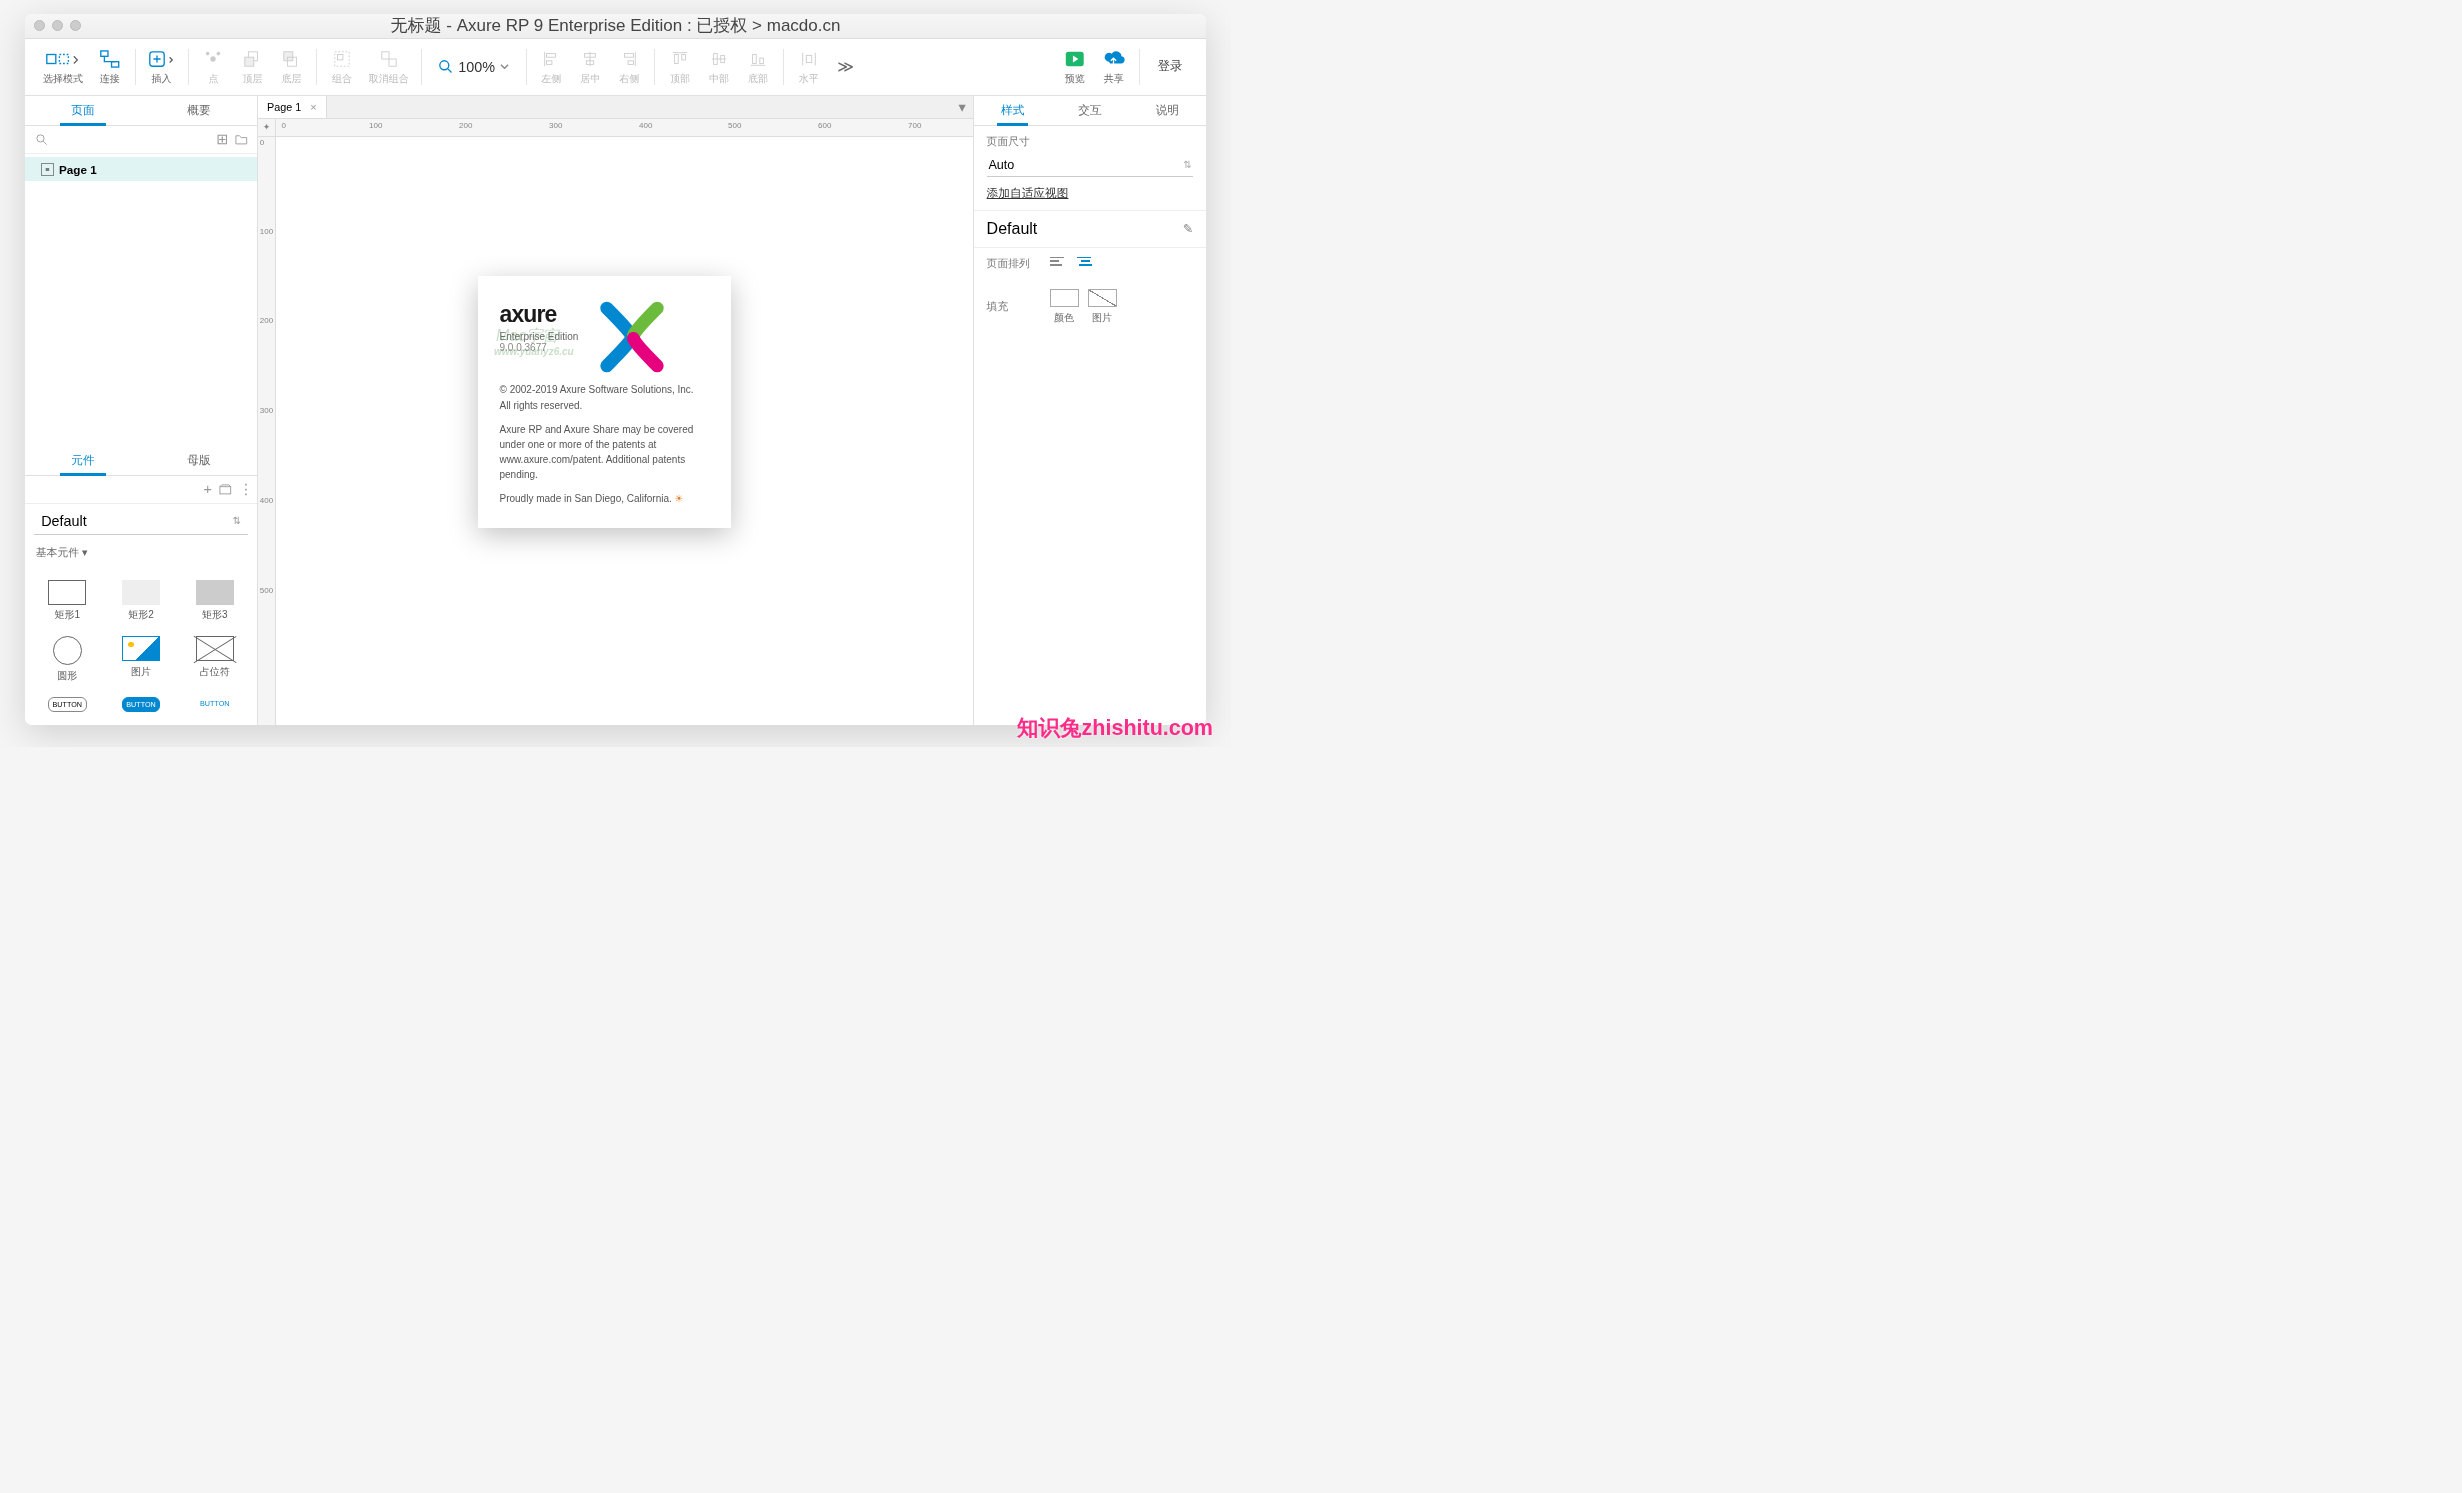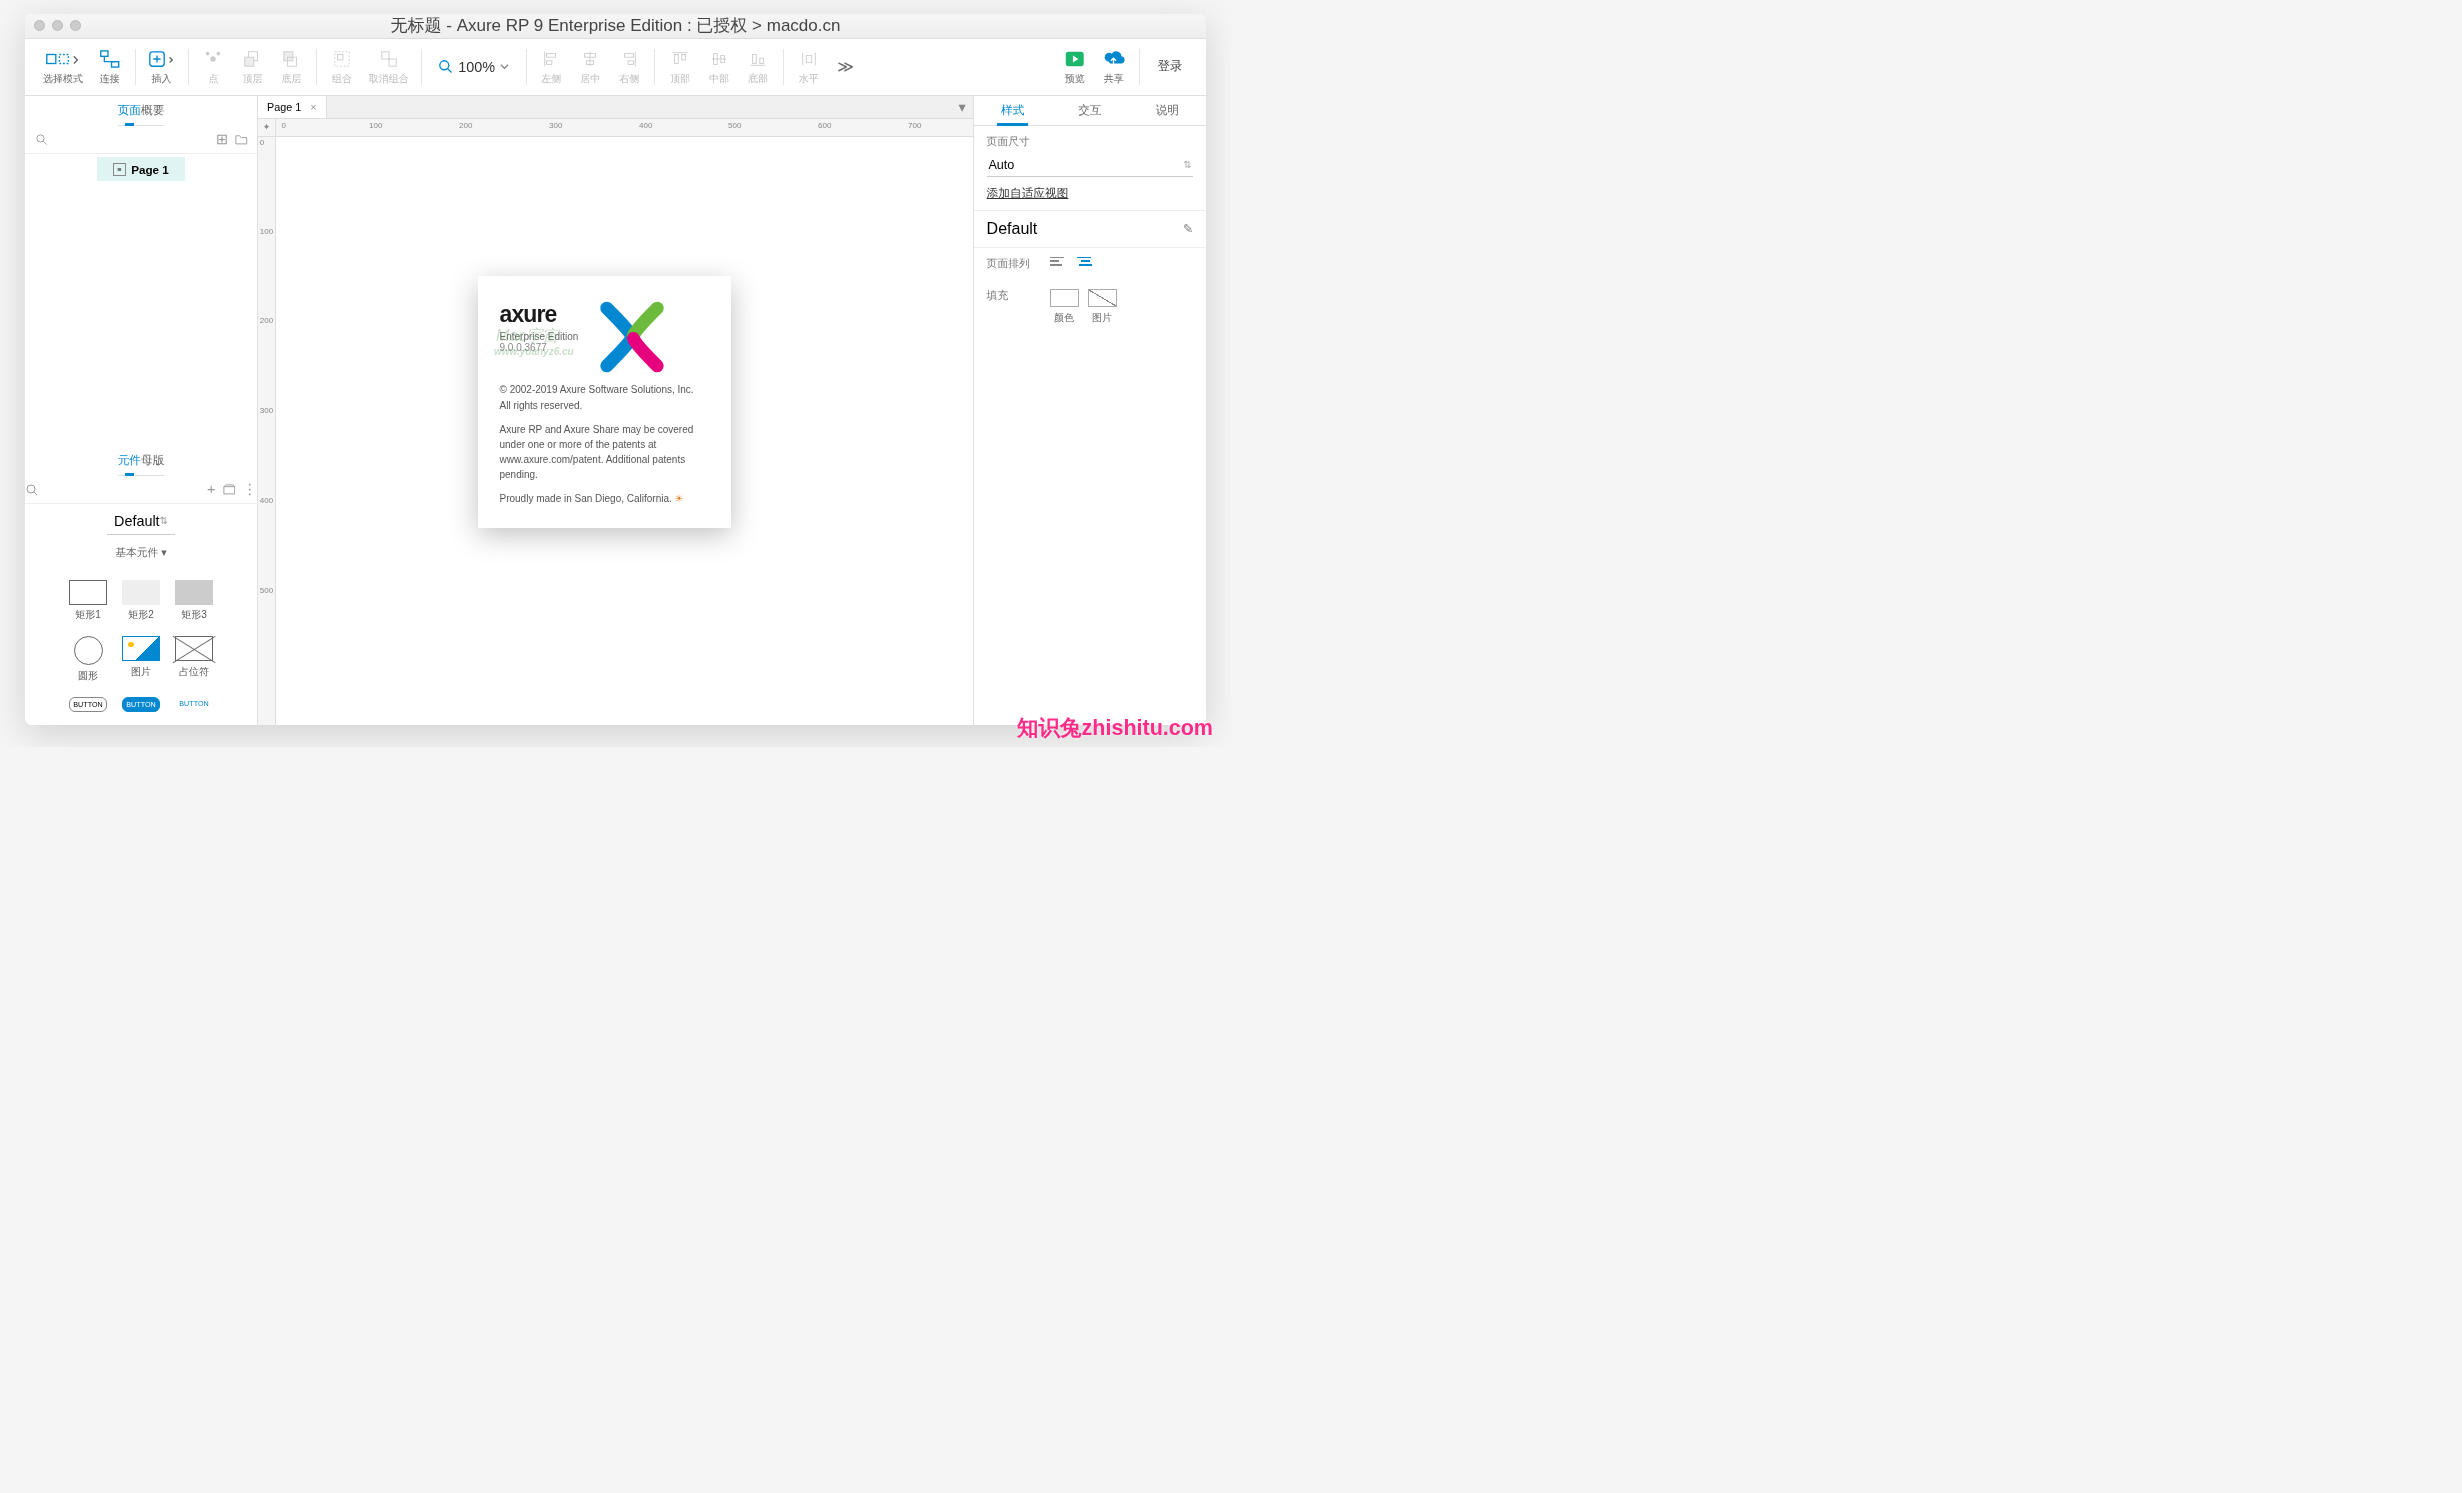--- a/index.html
+++ b/index.html
@@ -16,21 +16,21 @@
 .tb-btn .ico.gray { color: #bbb; }
 .tb-btn .lbl { font-size: 10px; color: #666; margin-top: 1.8px; }
 .tb-btn.disabled .lbl { color: #bbb; }
 .tb-sep { width: 0.9px; height: 36px; background: #e5e5e5; margin: 0 5.4px; }
 .zoom { display: flex; align-items: center; gap: 5.4px; padding: 0 10.8px; }
 .zoom-val { font-size: 14.4px; color: #333; }
 .overflow { color: #666; font-size: 16px; padding: 0 9px; cursor: pointer; }
 .spacer { flex: 1; }
 .login { font-size: 12.6px; color: #444; padding: 0 12.6px; cursor: pointer; }
 .content { flex: 1; display: flex; overflow: hidden; }
-.left-panel { width: 233px; border-right: 0.9px solid #e0e0e0; display: flex; flex-direction: column; background: #fff; align-items: center; }
+.left-panel { width: 233px; border-right: 0.9px solid #e0e0e0; display: flex; flex-direction: column; background: #fff; }
 .tabs { display: flex; border-bottom: 0.9px solid #e0e0e0; height: 30.5px; }
 .tab { flex: 1; display: flex; align-items: center; justify-content: center; font-size: 11.7px; color: #666; cursor: pointer; position: relative; }
 .tab.active { color: #0288d1; }
 .tab.active::after { content: ""; position: absolute; bottom: -0.9px; left: 30%; right: 30%; height: 2.7px; background: #0288d1; }
 .search-row { display: flex; align-items: center; padding: 5.4px 9px; gap: 7.2px; border-bottom: 0.9px solid #eee; }
 .search-row input { flex: 1; border: none; outline: none; font-size: 11.7px; }
 .search-row .sicon { color: #999; cursor: pointer; }
 .tree { padding: 3.6px 0; }
 .tree-item { display: flex; align-items: center; gap: 5.4px; padding: 5.4px 16px; font-size: 11.7px; background: #e0f4f4; cursor: pointer; }
 .tree-item .picon { width: 12.6px; height: 12.6px; border: 0.9px solid #888; display: inline-flex; align-items: center; justify-content: center; font-size: 7.2px; }
@@ -73,21 +73,21 @@
 .about-dialog .ver { font-size: 10px; color: #888; }
 .about-dialog .xlogo { width: 72px; height: 72px; position: relative; }
 .about-dialog p { margin-top: 9px; line-height: 1.5; }
 .wm { position: absolute; color: rgba(100,160,100,0.35); font-size: 12.6px; font-style: italic; pointer-events: none; }
 .right-panel { width: 233px; border-left: 0.9px solid #e0e0e0; background: #fff; display: flex; flex-direction: column; }
 .rp-section { padding: 9px 12.6px; border-bottom: 0.9px solid #eee; }
 .rp-label { font-size: 10.8px; color: #777; margin-bottom: 5.4px; }
 .rp-select { display: flex; justify-content: space-between; align-items: center; border-bottom: 0.9px solid #ccc; padding: 3.6px 1.8px; font-size: 12.6px; cursor: pointer; }
 .rp-link { font-size: 11.7px; text-decoration: underline; color: #333; cursor: pointer; margin-top: 9px; display: inline-block; }
 .rp-default { font-size: 16px; padding: 9px 12.6px; border-bottom: 0.9px solid #eee; display: flex; justify-content: space-between; align-items: center; }
-.rp-row { display: flex; padding: 9px 12.6px; gap: 18px; }
+.rp-row { display: flex; align-items: center; padding: 9px 12.6px; gap: 18px; }
 .rp-row .lbl { font-size: 10.8px; color: #777; width: 45px; }
 .align-btn { width: 18px; height: 14.4px; cursor: pointer; display: inline-flex; flex-direction: column; gap: 1.8px; }
 .align-btn span { height: 1.8px; background: #888; }
 .align-btn.active span { background: #0288d1; }
 .fill-box { display: flex; flex-direction: column; align-items: center; gap: 3.6px; cursor: pointer; }
 .fill-box .sw { width: 29px; height: 18px; border: 0.9px solid #aaa; background: #fff; }
 .fill-box .sw.img { position: relative; overflow: hidden; }
 .fill-box .sw.img::before { content: ""; position: absolute; inset: 0; background: linear-gradient(to top right, transparent 48%, #888 48%, #888 52%, transparent 52%); }
 .fill-box .flbl { font-size: 10px; color: #666; }
 .watermark-br { position: absolute; bottom: 5.4px; right: 18px; font-size: 21.5px; font-weight: 700; color: #ff2b88; text-shadow: 0 0 3.6px rgba(255,255,255,0.8); }

